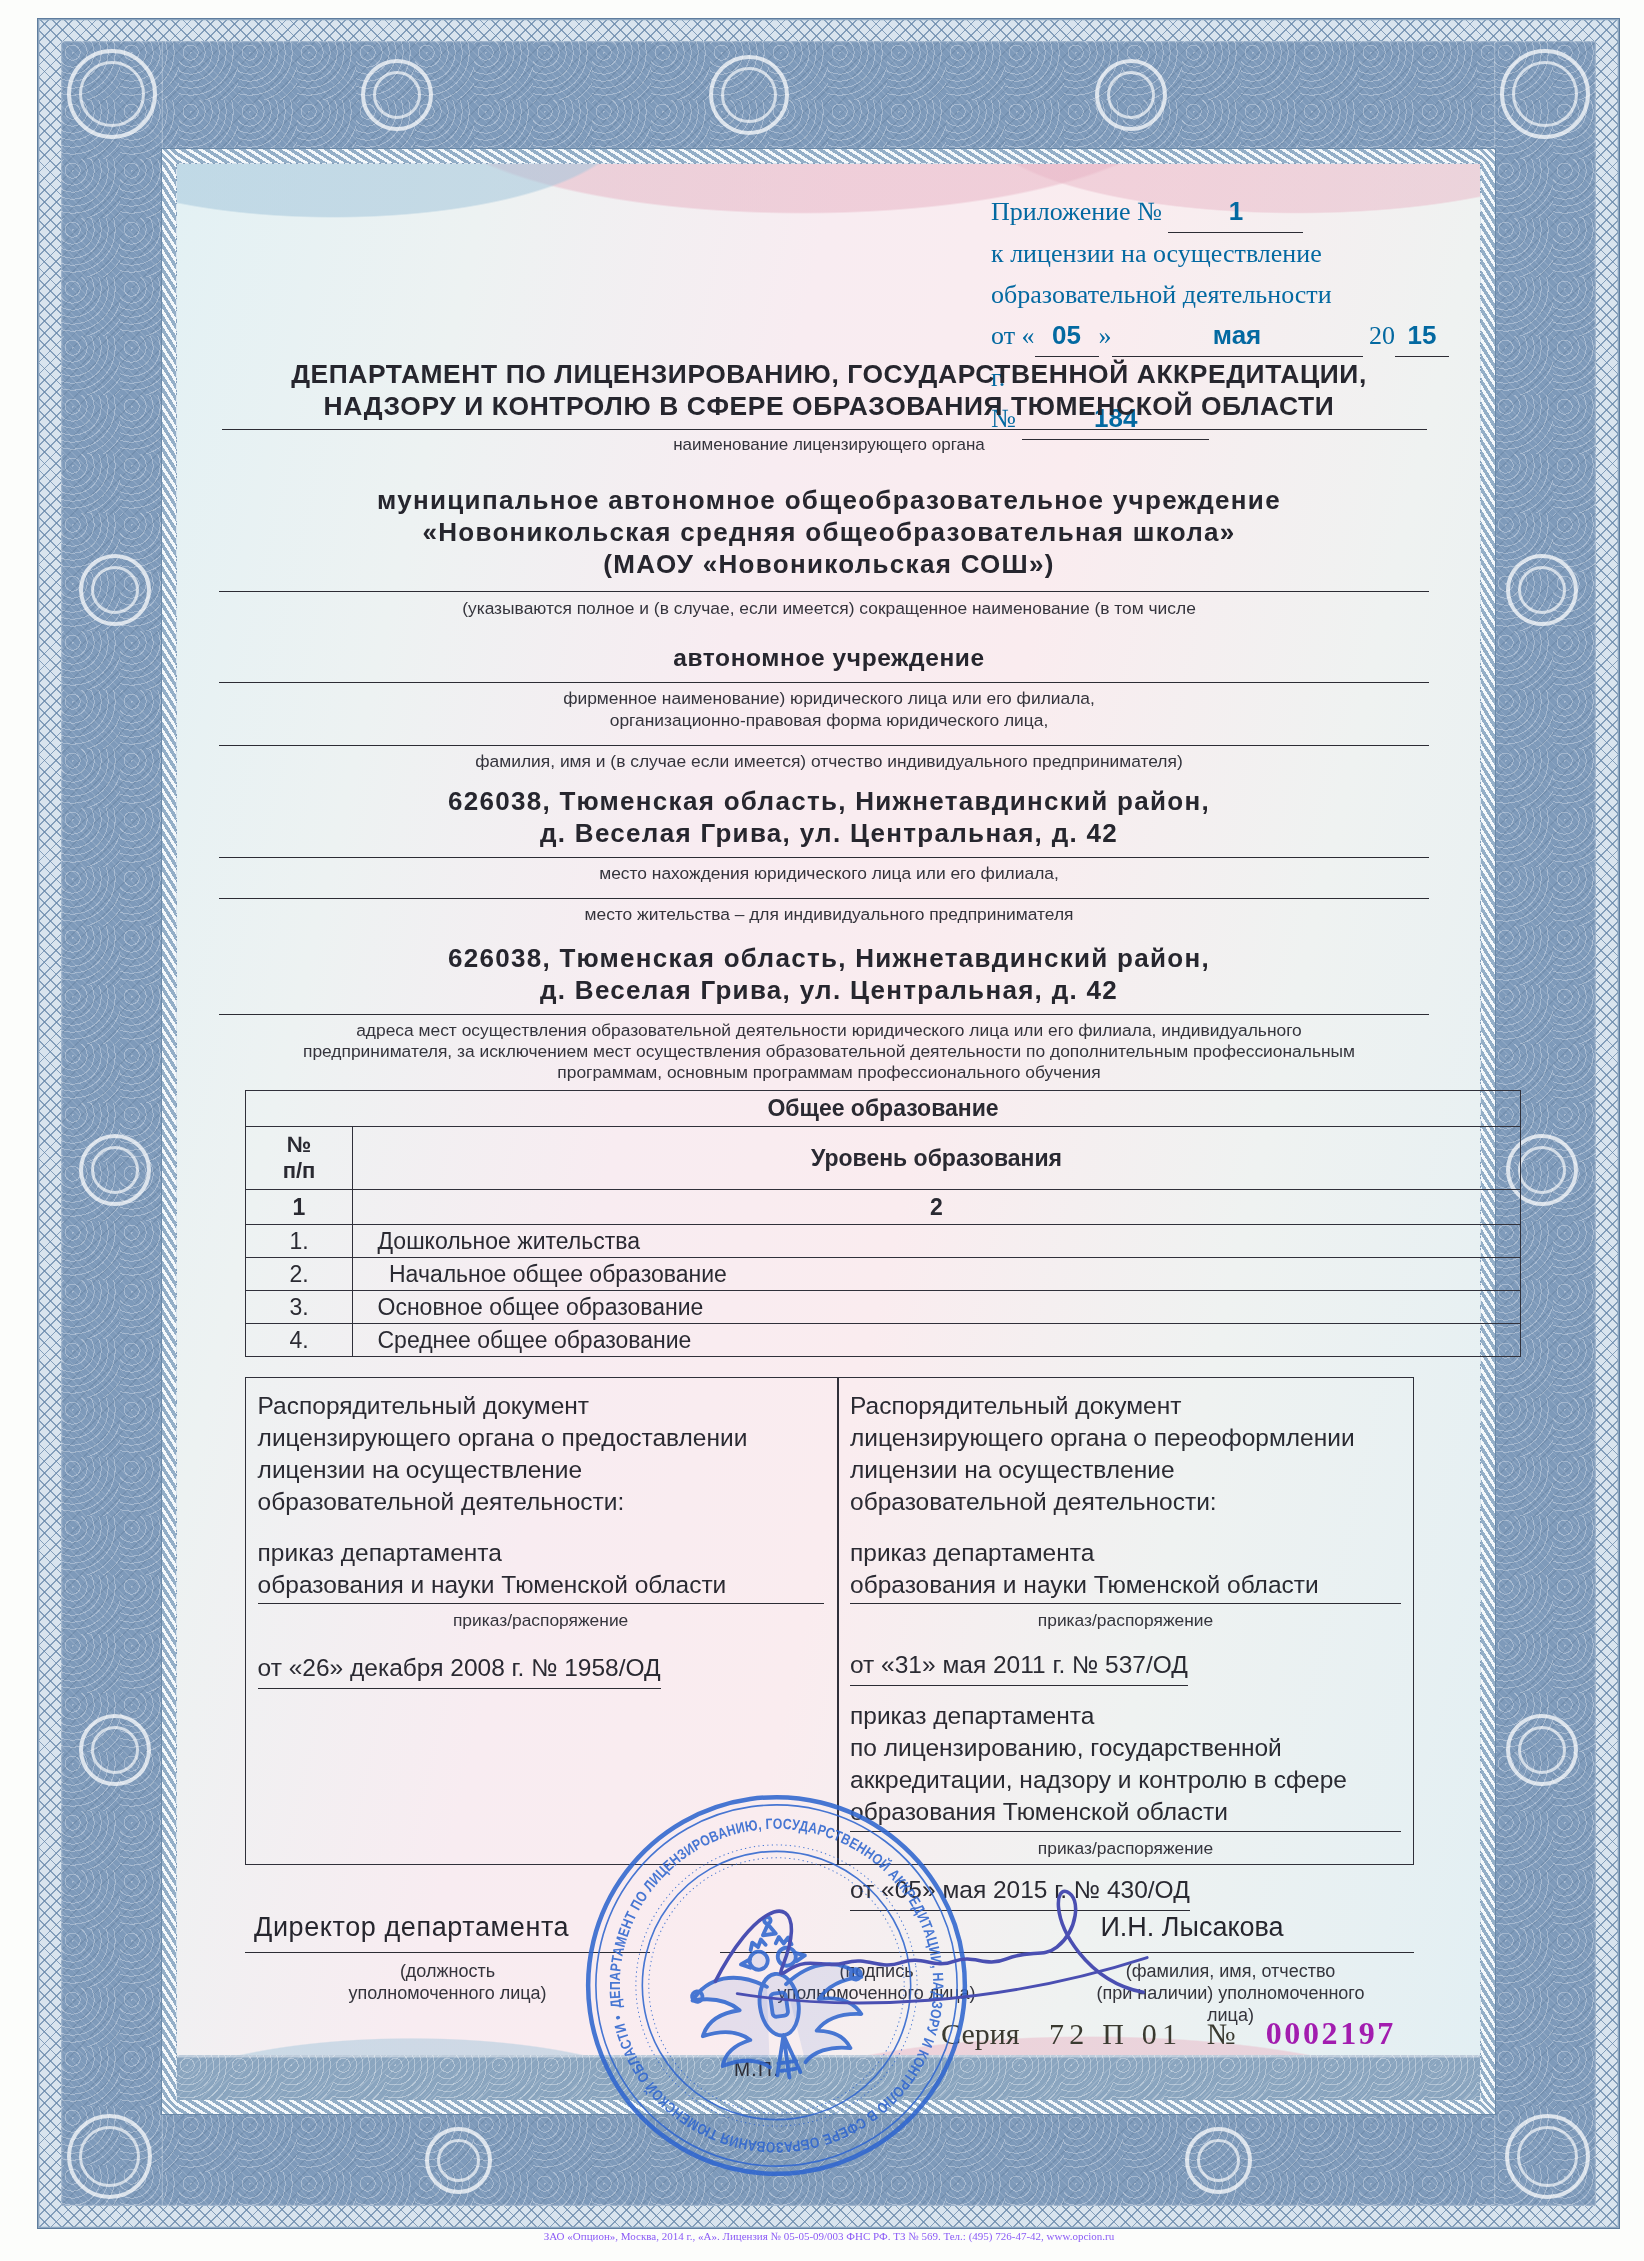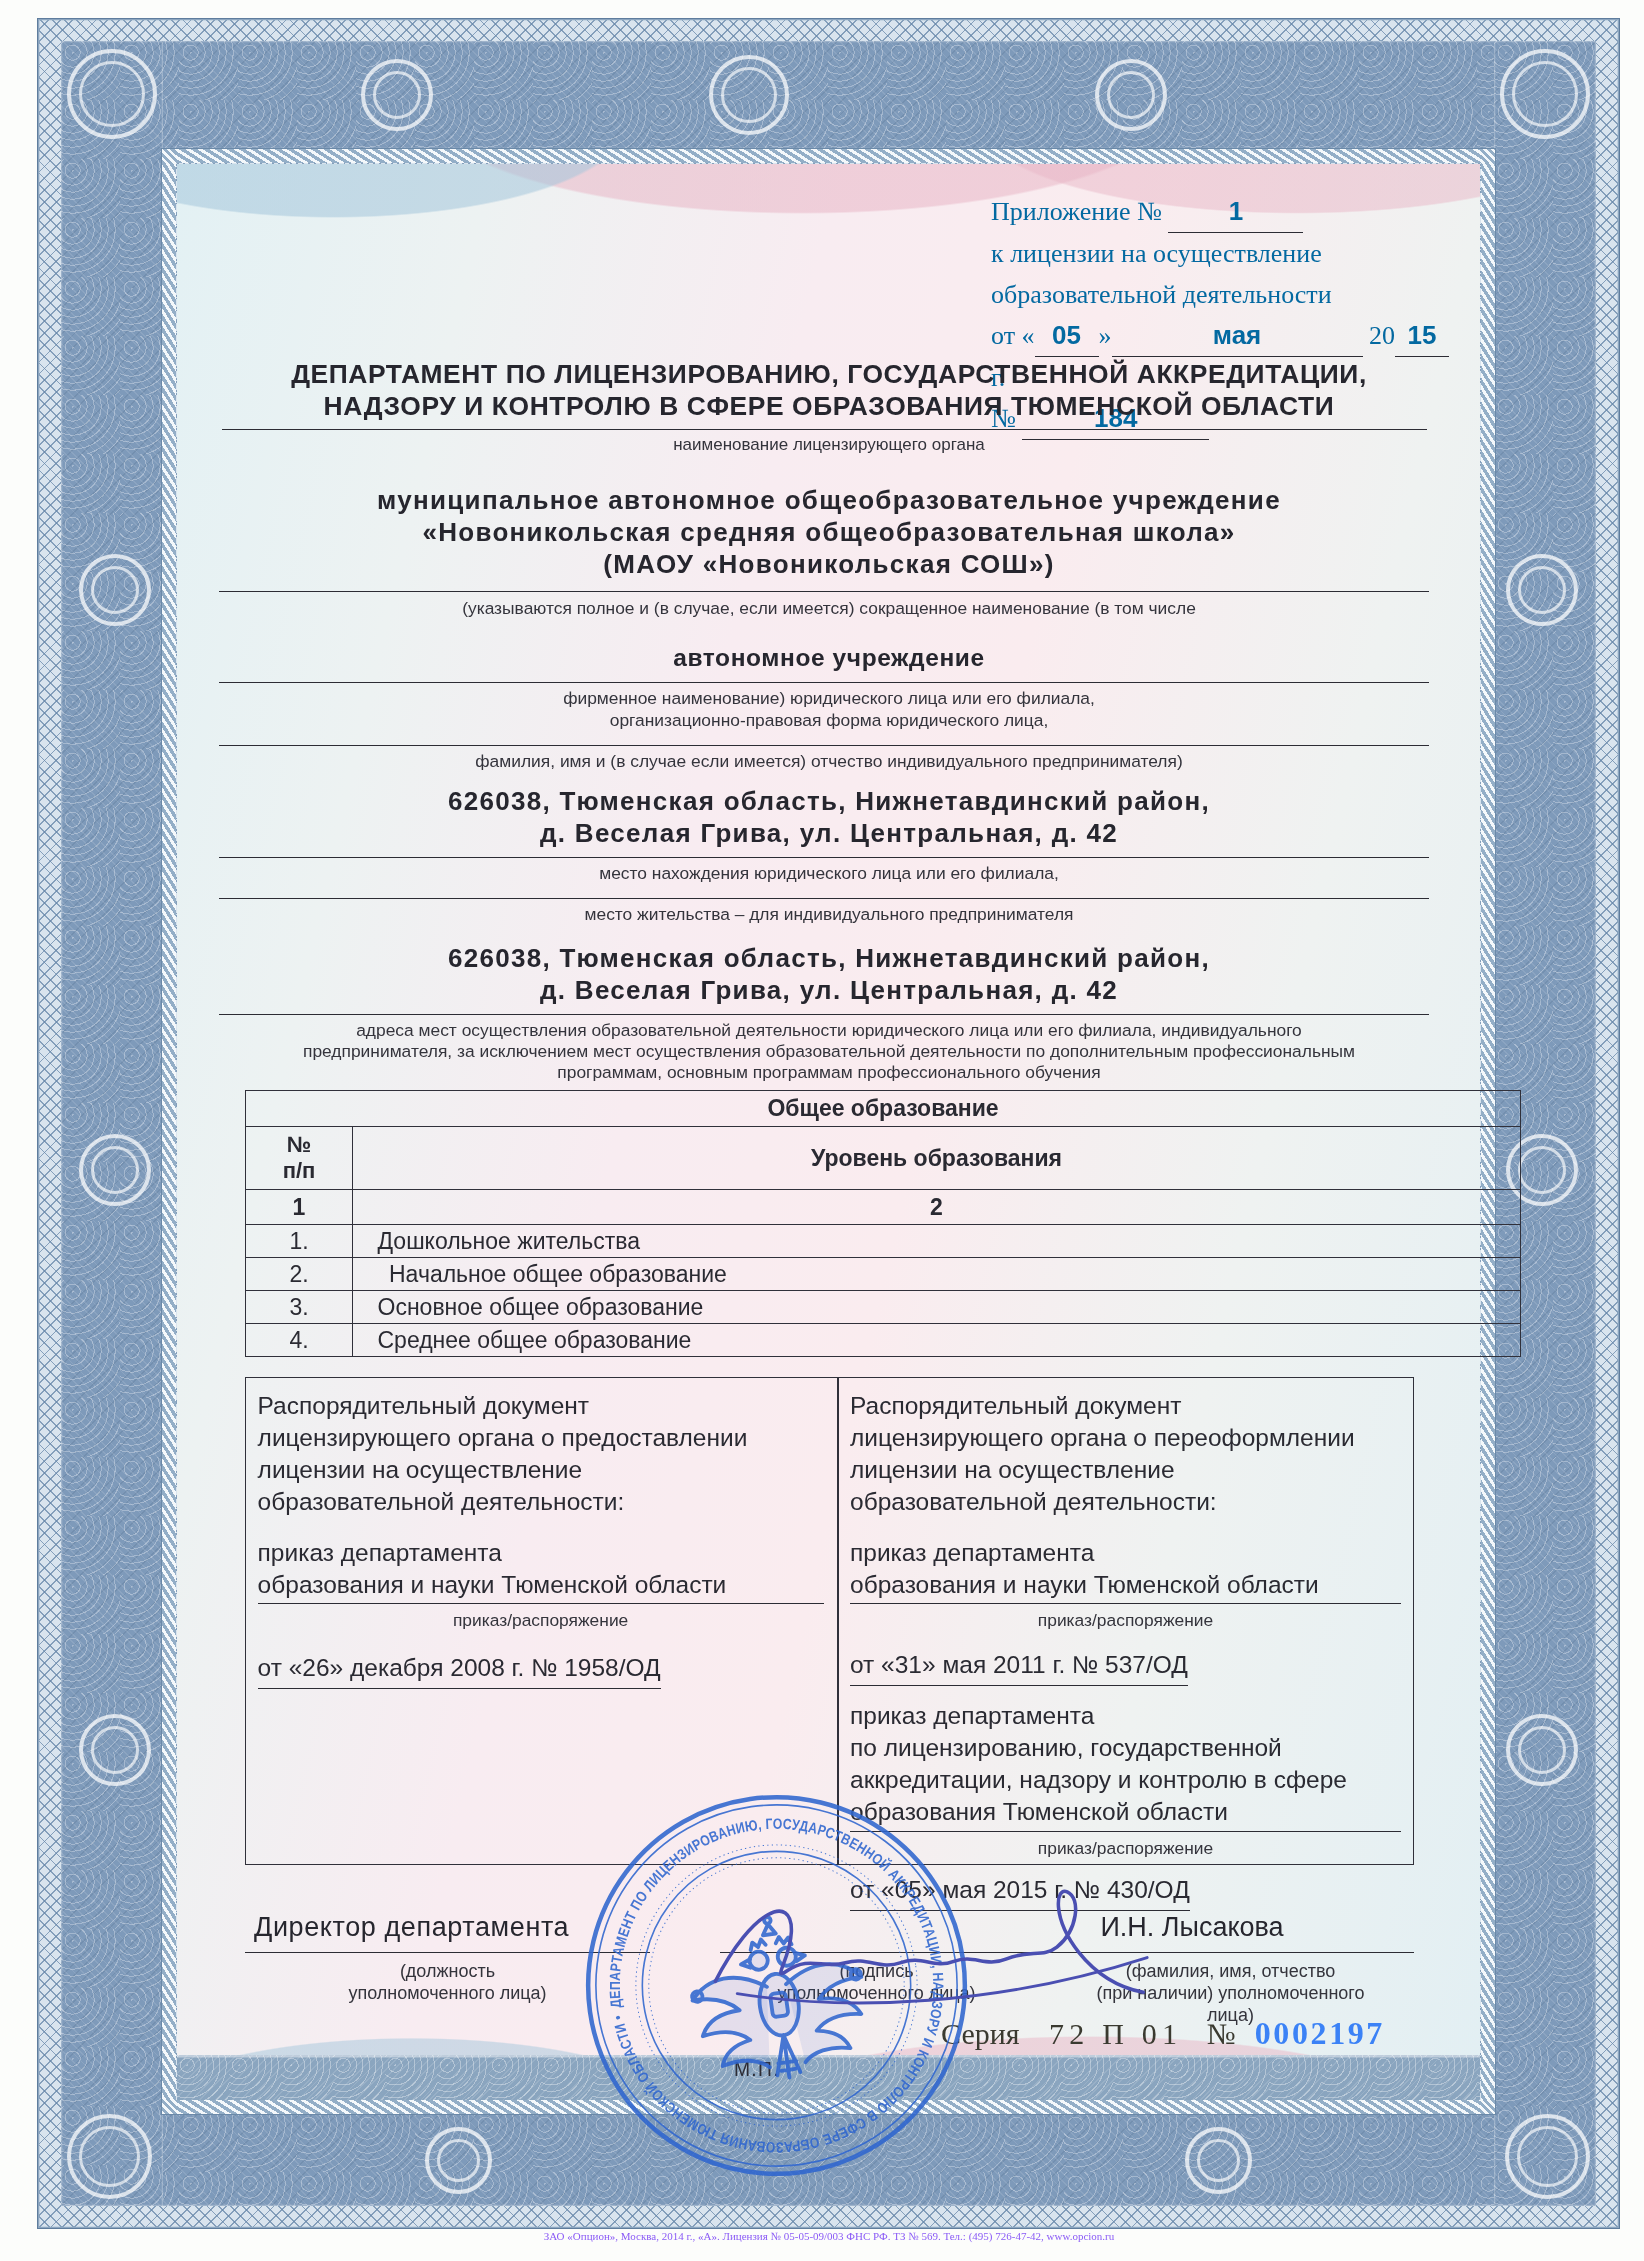--- a/index.html
+++ b/index.html
@@ -249,21 +249,21 @@
 <div class="abs c" style="left:1047px;top:1960px;width:367px;font-size:18px;line-height:22px;color:#34343c;">
   <div>(фамилия, имя, отчество</div>
   <div>(при наличии) уполномоченного</div>
   <div>лица)</div>
 </div>
 
 <div class="abs serif" style="left:941px;top:2015px;width:464px;font-size:30px;color:#3a3a30;">
   <span>Серия</span>
   <span style="margin-left:22px;letter-spacing:5.2px;">72 П 01</span>
   <span style="margin-left:17px;">№</span>
-  <span style="margin-left:12px;font-weight:bold;font-size:32px;letter-spacing:2.6px;color:#3b82f6;">0002197</span>
+  <span style="margin-left:23px;font-weight:bold;font-size:32px;letter-spacing:2.6px;color:#a21caf;">0002197</span>
 </div>
 
 <div class="abs" style="left:734px;top:2059px;font-size:19.3px;letter-spacing:1.3px;color:#2c2c34;">М.П.</div>
 
 <div class="abs" style="left:583px;top:1792px;width:387px;height:387px;opacity:.88;transform:rotate(-8deg);">
   <svg width="387" height="387" viewBox="0 0 600 600">
     <g fill="none" stroke="#2f66cf">
       <circle cx="300" cy="300" r="292" stroke-width="7"></circle>
       <circle cx="300" cy="300" r="280" stroke-width="2.5"></circle>
       <circle cx="300" cy="300" r="208" stroke-width="2.5"></circle>

